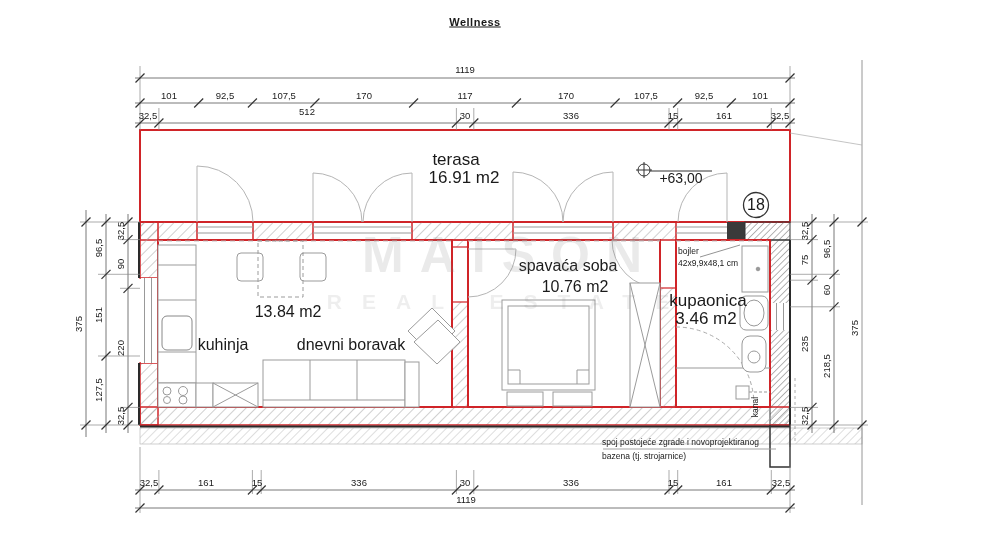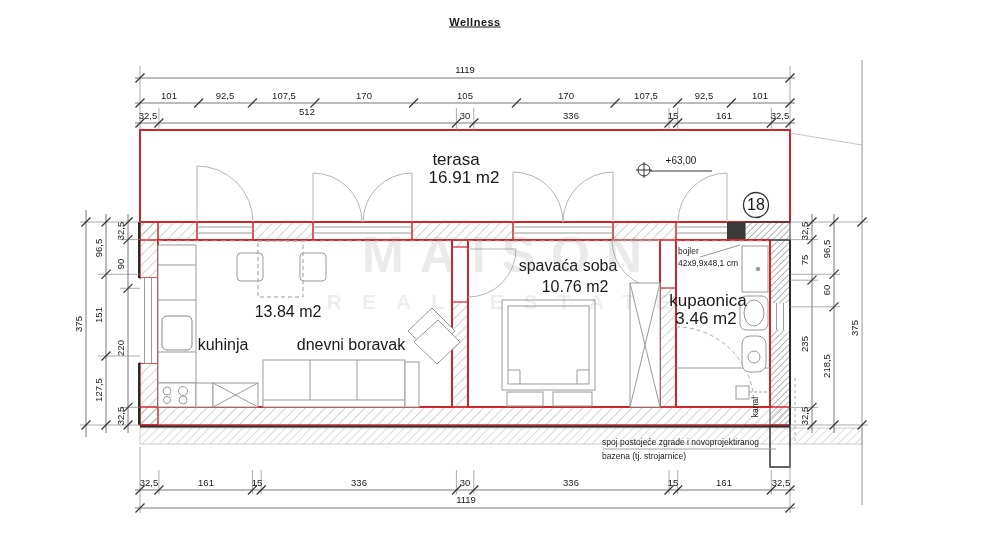--- a/index.html
+++ b/index.html
@@ -313,34 +313,34 @@
 <div class="lbl room-sm" style="left:456px;top:159px">terasa</div>
 <div class="lbl room-sm" style="left:464px;top:177px">16.91 m2</div>
 <div class="lbl room" style="left:223px;top:345px">kuhinja</div>
 <div class="lbl room" style="left:351px;top:345px">dnevni boravak</div>
 <div class="lbl room" style="left:288px;top:312px">13.84 m2</div>
 <div class="lbl room" style="left:568px;top:266px">spavaća soba</div>
 <div class="lbl room" style="left:575px;top:287px">10.76 m2</div>
 <div class="lbl room-sm" style="left:708px;top:300px">kupaonica</div>
 <div class="lbl room-sm" style="left:706px;top:318px">3.46 m2</div>
 
-<div class="lbl" style="left:681px;top:161px;font-size:10px">+63,00</div>
+<div class="lbl" style="left:681px;top:178px;font-size:14px">+63,00</div>
 <div class="lbl" style="left:756px;top:205px;font-size:16px">18</div>
 <div class="la small u" style="left:678px;top:247px">bojler</div>
 <div class="la small" style="left:678px;top:259px">42x9,9x48,1 cm</div>
 <div class="lbl small v" style="left:755px;top:407px">kanal</div>
 <div class="la small" style="left:602px;top:438px">spoj postojeće zgrade i novoprojektiranog</div>
 <div class="la small" style="left:602px;top:452px">bazena (tj. strojarnice)</div>
 
 <div class="lbl dim" style="left:465px;top:70px">1119</div>
 <div class="lbl dim" style="left:169px;top:96px">101</div>
 <div class="lbl dim" style="left:225px;top:96px">92,5</div>
 <div class="lbl dim" style="left:284px;top:96px">107,5</div>
 <div class="lbl dim" style="left:364px;top:96px">170</div>
-<div class="lbl dim" style="left:465px;top:96px">105</div>
+<div class="lbl dim" style="left:465px;top:96px">117</div>
 <div class="lbl dim" style="left:566px;top:96px">170</div>
 <div class="lbl dim" style="left:646px;top:96px">107,5</div>
 <div class="lbl dim" style="left:704px;top:96px">92,5</div>
 <div class="lbl dim" style="left:760px;top:96px">101</div>
 <div class="lbl dim" style="left:148px;top:116px">32,5</div>
 <div class="lbl dim" style="left:307px;top:112px">512</div>
 <div class="lbl dim" style="left:465px;top:116px">30</div>
 <div class="lbl dim" style="left:571px;top:116px">336</div>
 <div class="lbl dim" style="left:673px;top:116px">15</div>
 <div class="lbl dim" style="left:724px;top:116px">161</div>

